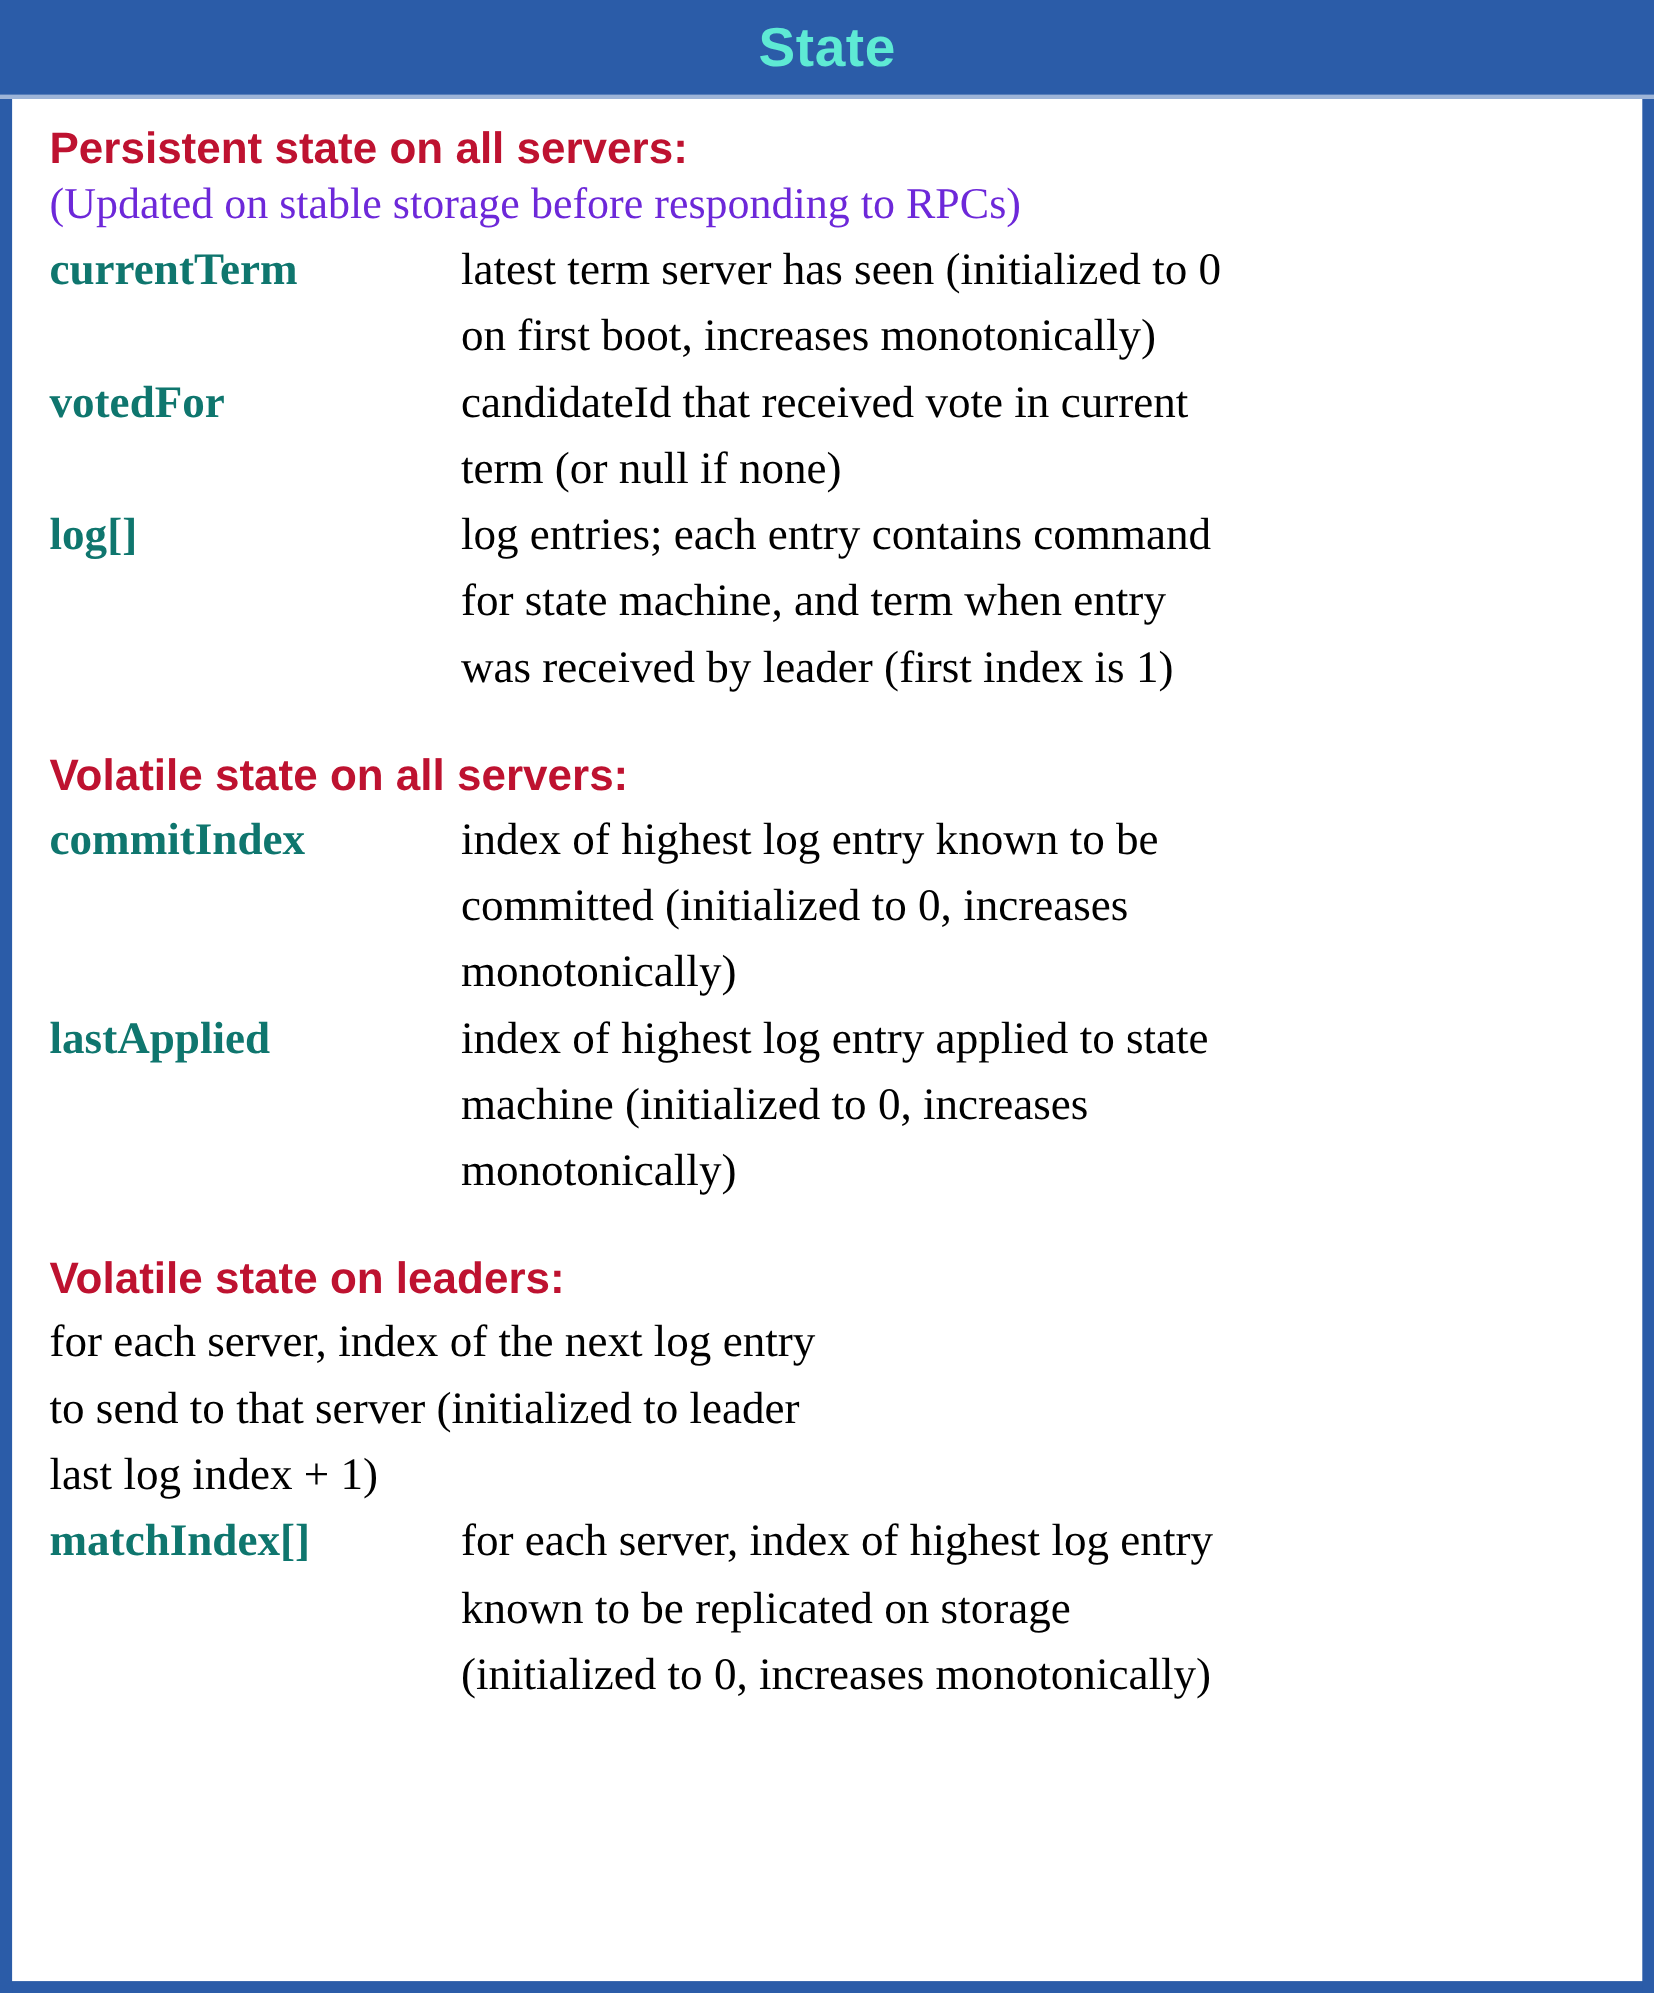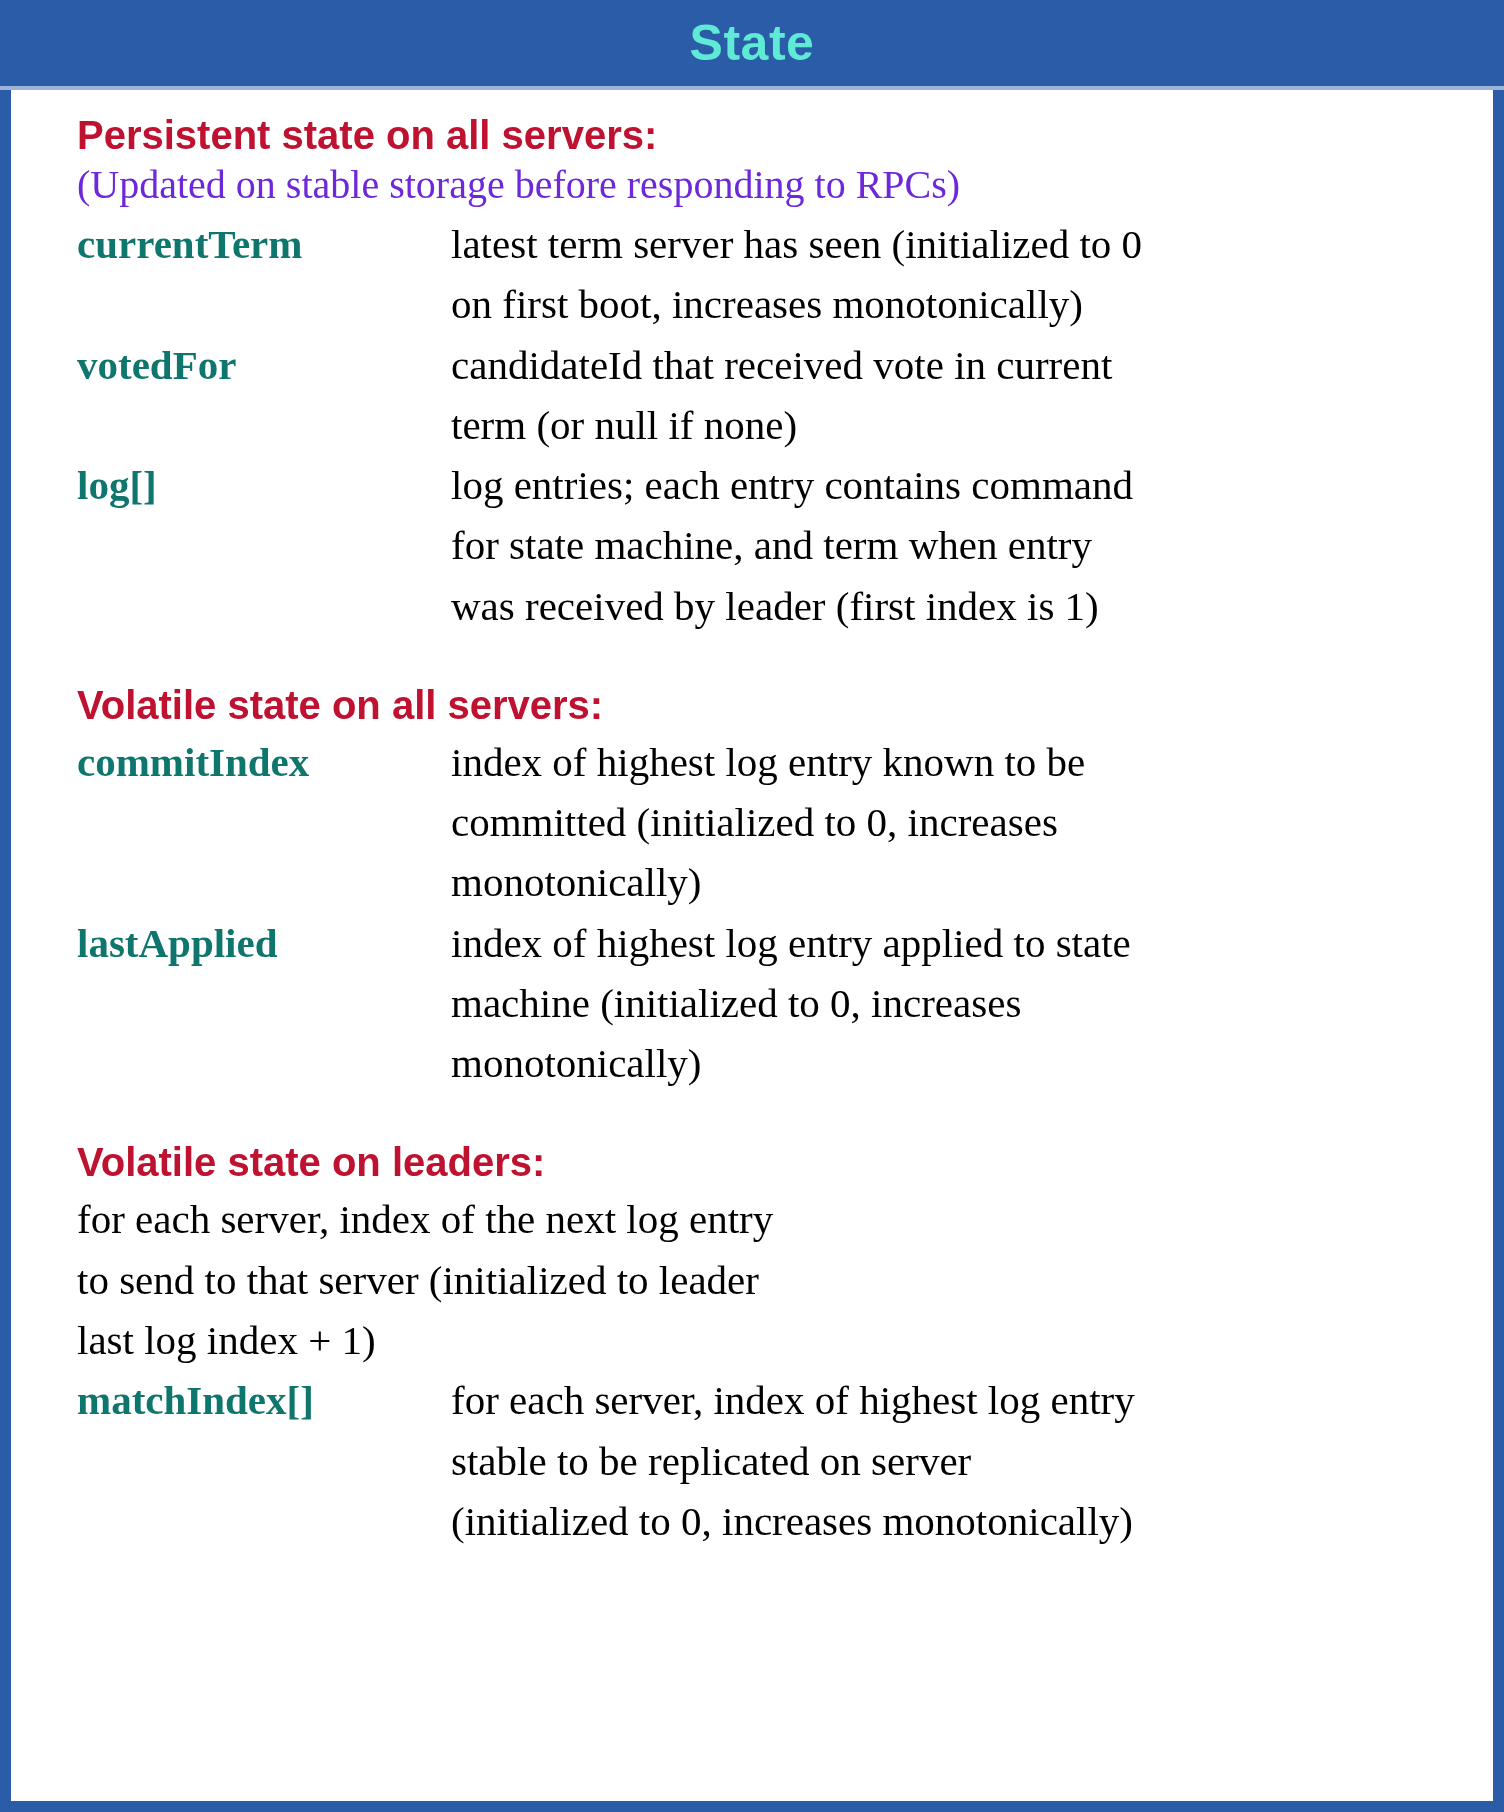--- a/index.html
+++ b/index.html
@@ -42,21 +42,20 @@
     font-weight: bold;
     font-size: 50px;
     color: #5eead4;
     letter-spacing: 0.5px;
     line-height: 1;
   }
 
   .content {
     box-sizing: border-box;
     padding: 22px 36px 0 34px;
-    margin-left: 32px;
   }
 
   .section {
     margin-bottom: 0;
   }
   .section + .section {
     margin-top: 46px;
   }
 
   .section-heading {
@@ -171,21 +170,21 @@
             <div class="desc">
               <span class="line">for each server, index of the next log entry</span>
               <span class="line">to send to that server (initialized to leader</span>
               <span class="line">last log index + 1)</span>
             </div>
           </div>
           <div class="row">
             <div class="term">matchIndex[]</div>
             <div class="desc">
               <span class="line">for each server, index of highest log entry</span>
-              <span class="line">stable to be replicated on server</span>
+              <span class="line">known to be replicated on storage</span>
               <span class="line">(initialized to 0, increases monotonically)</span>
             </div>
           </div>
         </div>
       </div>
     </div>
 
 </div>
 
 </body></html>

